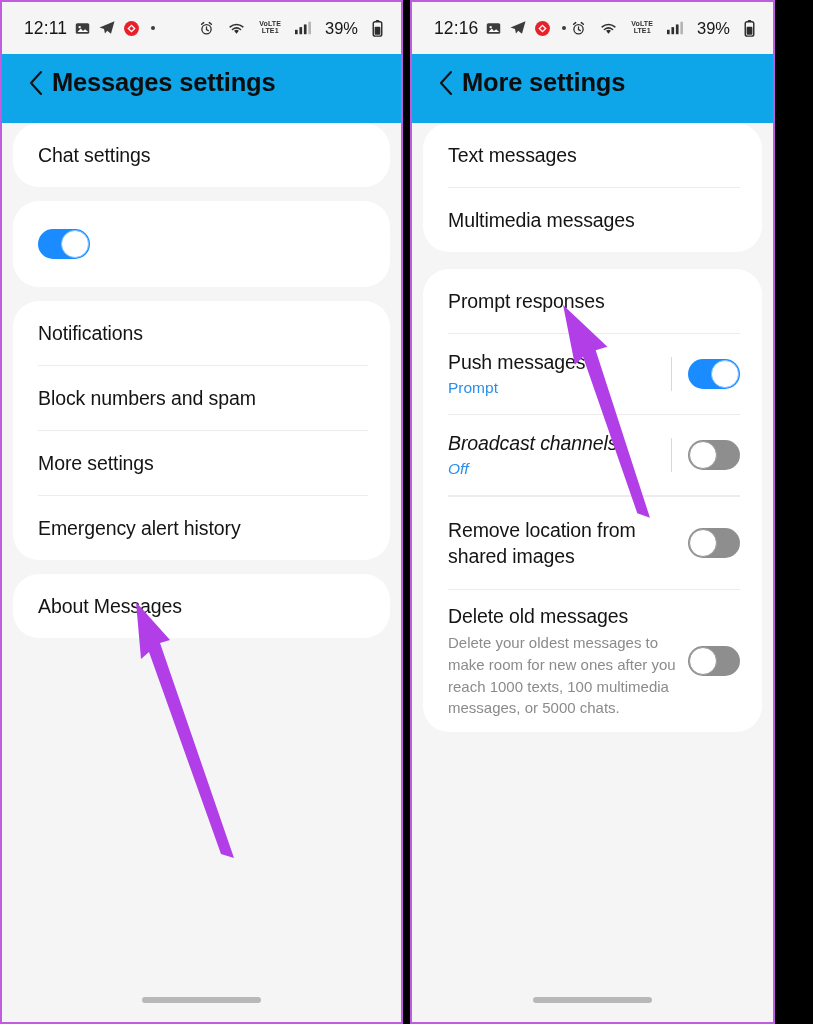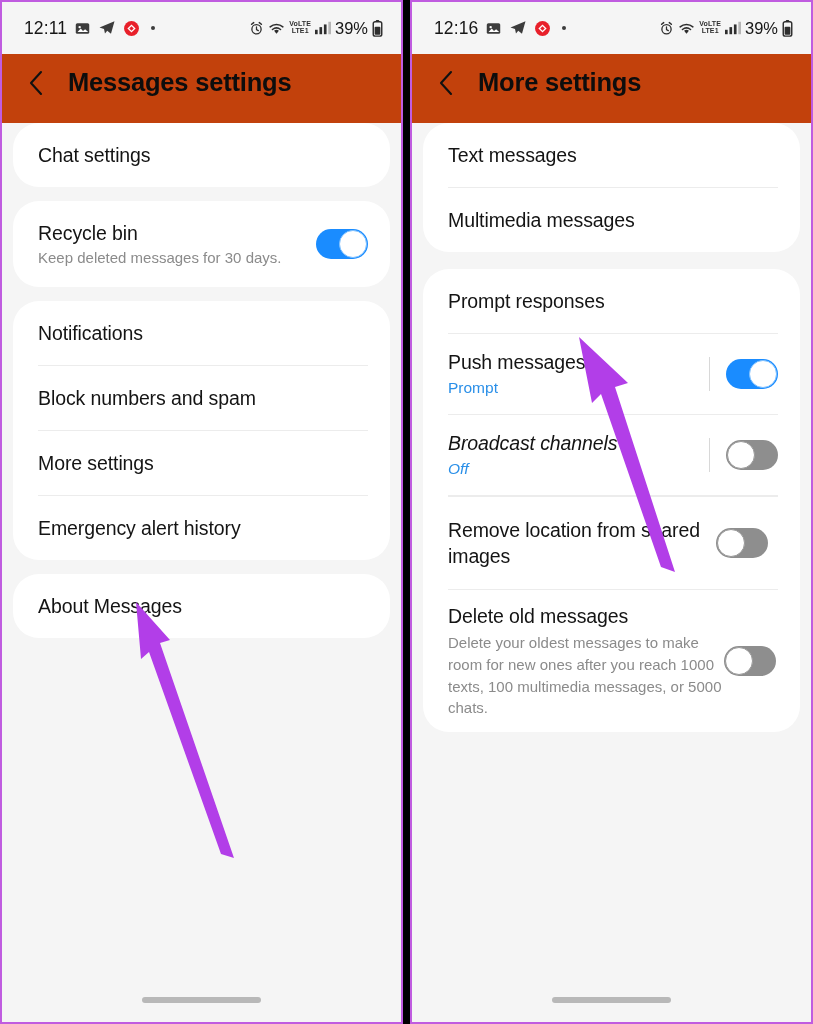--- a/index.html
+++ b/index.html
@@ -17,47 +17,47 @@
   }
   .phone {
     position: relative;
     height: 1024px;
     background: #f5f5f5;
     border: 2px solid #c05ce0;
     overflow: hidden;
   }
   .phone-left  { width: 403px; }
   .gutter      { width: 7px; background: #000; height: 1024px; }
-  .phone-right { width: 403px; }
+  .phone-right { width: 365px; }
 
   
   .statusbar {
     height: 52px;
     display: flex;
     align-items: center;
     padding: 0 18px 0 22px;
     font-size: 17px;
     color: #1b1b1b;
     letter-spacing: .1px;
   }
   .sb-left { display: flex; align-items: center; gap: 7px; }
   .sb-time { font-size: 17.5px; font-weight: 400; color: #161616; }
   .sb-spacer { flex: 1; }
-  .sb-right { display: flex; align-items: center; gap: 4px; }
+  .sb-right { display: flex; align-items: center; gap: 14px; }
   .sb-batt { font-size: 16.5px; color: #161616; letter-spacing: 0; }
   .ico { display: inline-flex; align-items: center; justify-content: center; }
   .dot-sep { width: 4px; height: 4px; border-radius: 50%; background: #3c3c3c; margin-left: 4px; }
 
   
   .header {
     display: flex;
     align-items: center;
-    gap: 18px;
+    gap: 2px;
     padding: 14px 0 26px 26px;
-    background: #c2410c;
+    background: #0ea5e9;
   }
   .back-chevron { width: 22px; height: 26px; display: inline-flex; align-items: center; }
   .header-title {
     font-size: 25.5px;
     font-weight: 700;
     color: #0d0d0d;
     letter-spacing: -.2px;
   }
 
   
@@ -221,24 +221,20 @@
         <div class="row">
           <div class="row-texts">
             <div class="row-title">Chat settings</div>
           </div>
         </div>
       </div>
 
 
       <div class="card">
         <div class="row" style="min-height:86px;">
-          <div class="row-texts">
-            <div class="row-title">Recycle bin</div>
-            <div class="row-sub">Keep deleted messages for 30 days.</div>
-          </div>
           <div class="tog-wrap">
             <span class="toggle on">
                 <span class="knob"></span>
               </span>
           </div>
         </div>
       </div>
 
       <div class="card">
         <div class="row">

